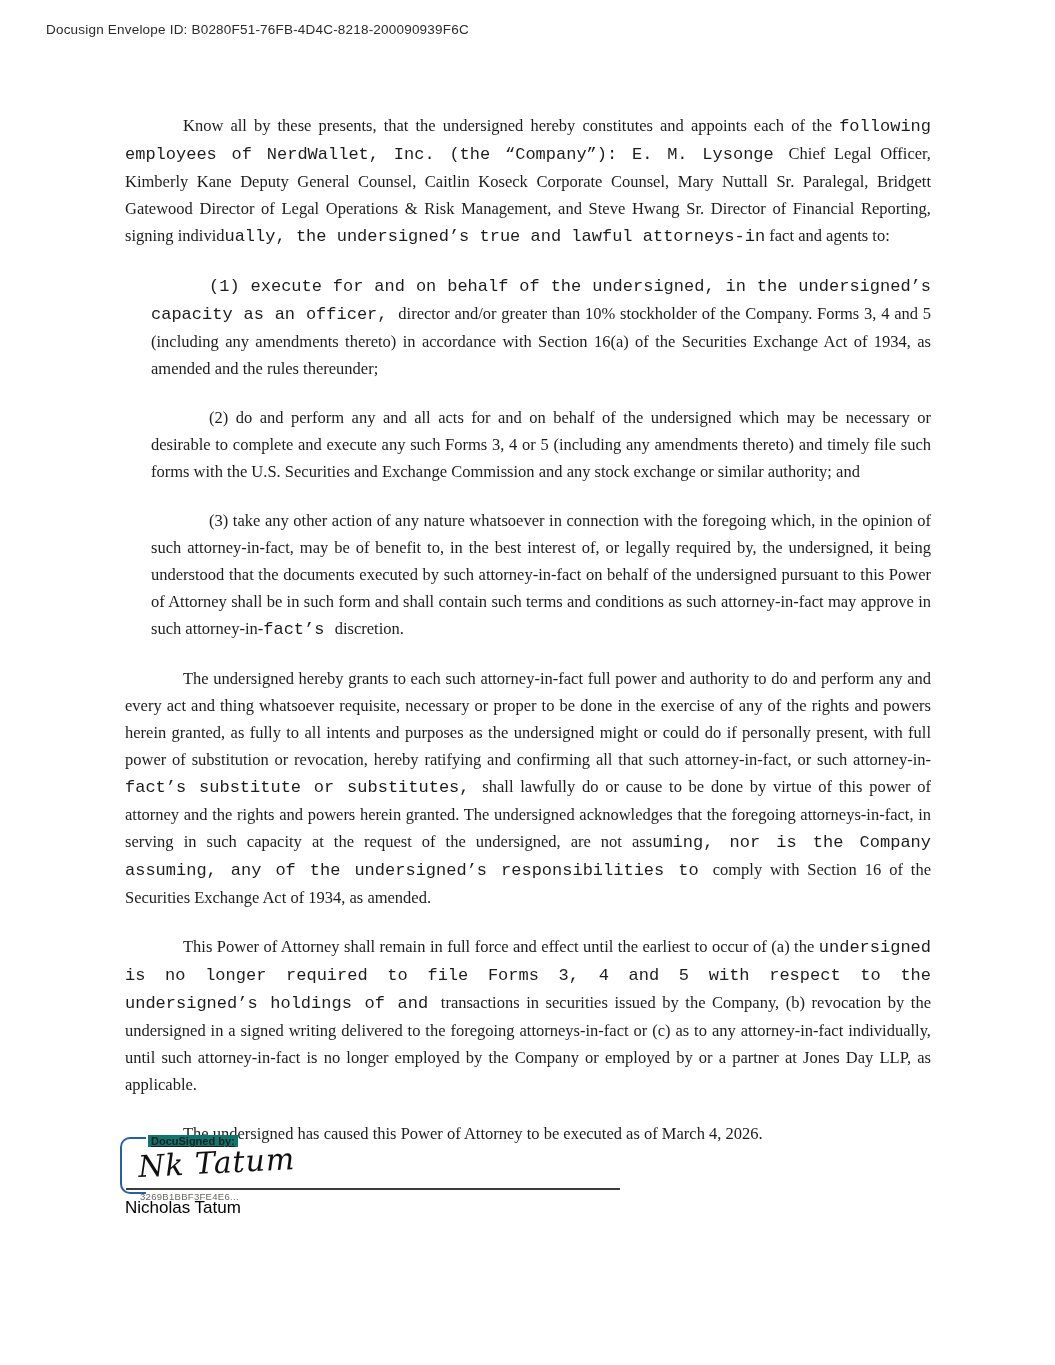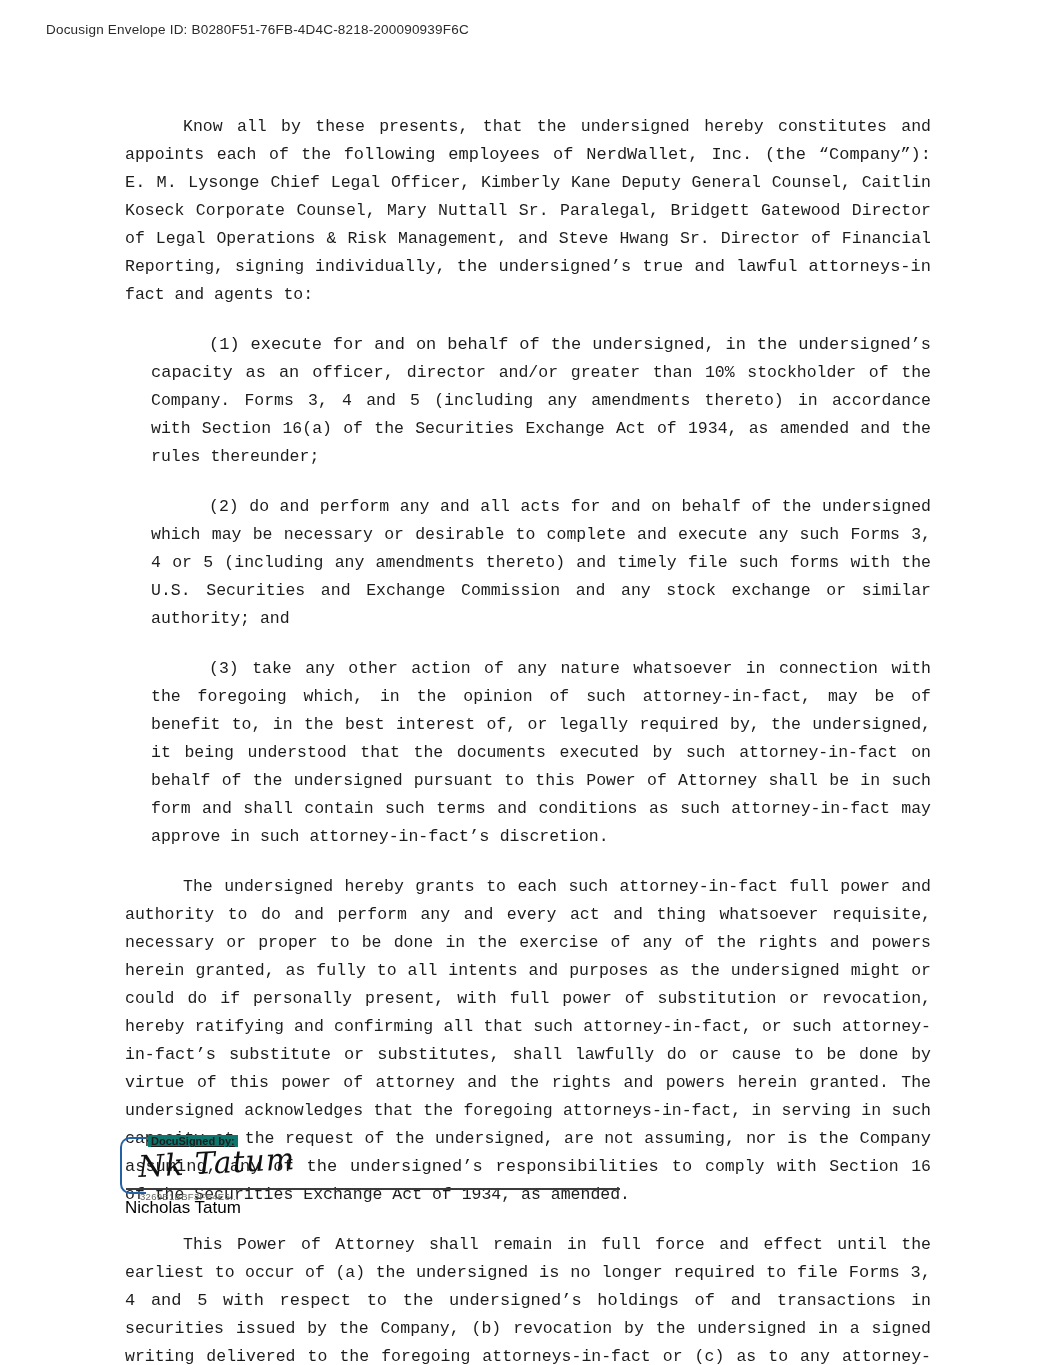--- a/index.html
+++ b/index.html
@@ -43,21 +43,21 @@
     margin: 0 0 22px 0;
     font-size: 16.5px;
     line-height: 26px;
     text-align: justify;
     text-indent: 58px;
   }
   .para.block {
     margin-left: 26px;
   }
   .para .sans {
-    font-family: Liberation Mono, monospace;
+    font-family: Liberation Serif, serif;
   }
   .para .serif {
     font-family: Liberation Mono, monospace;
     font-size: 17px;
   }
   
   .sig-bracket {
     position: absolute;
     left: 120px;
     top: 1137px;

